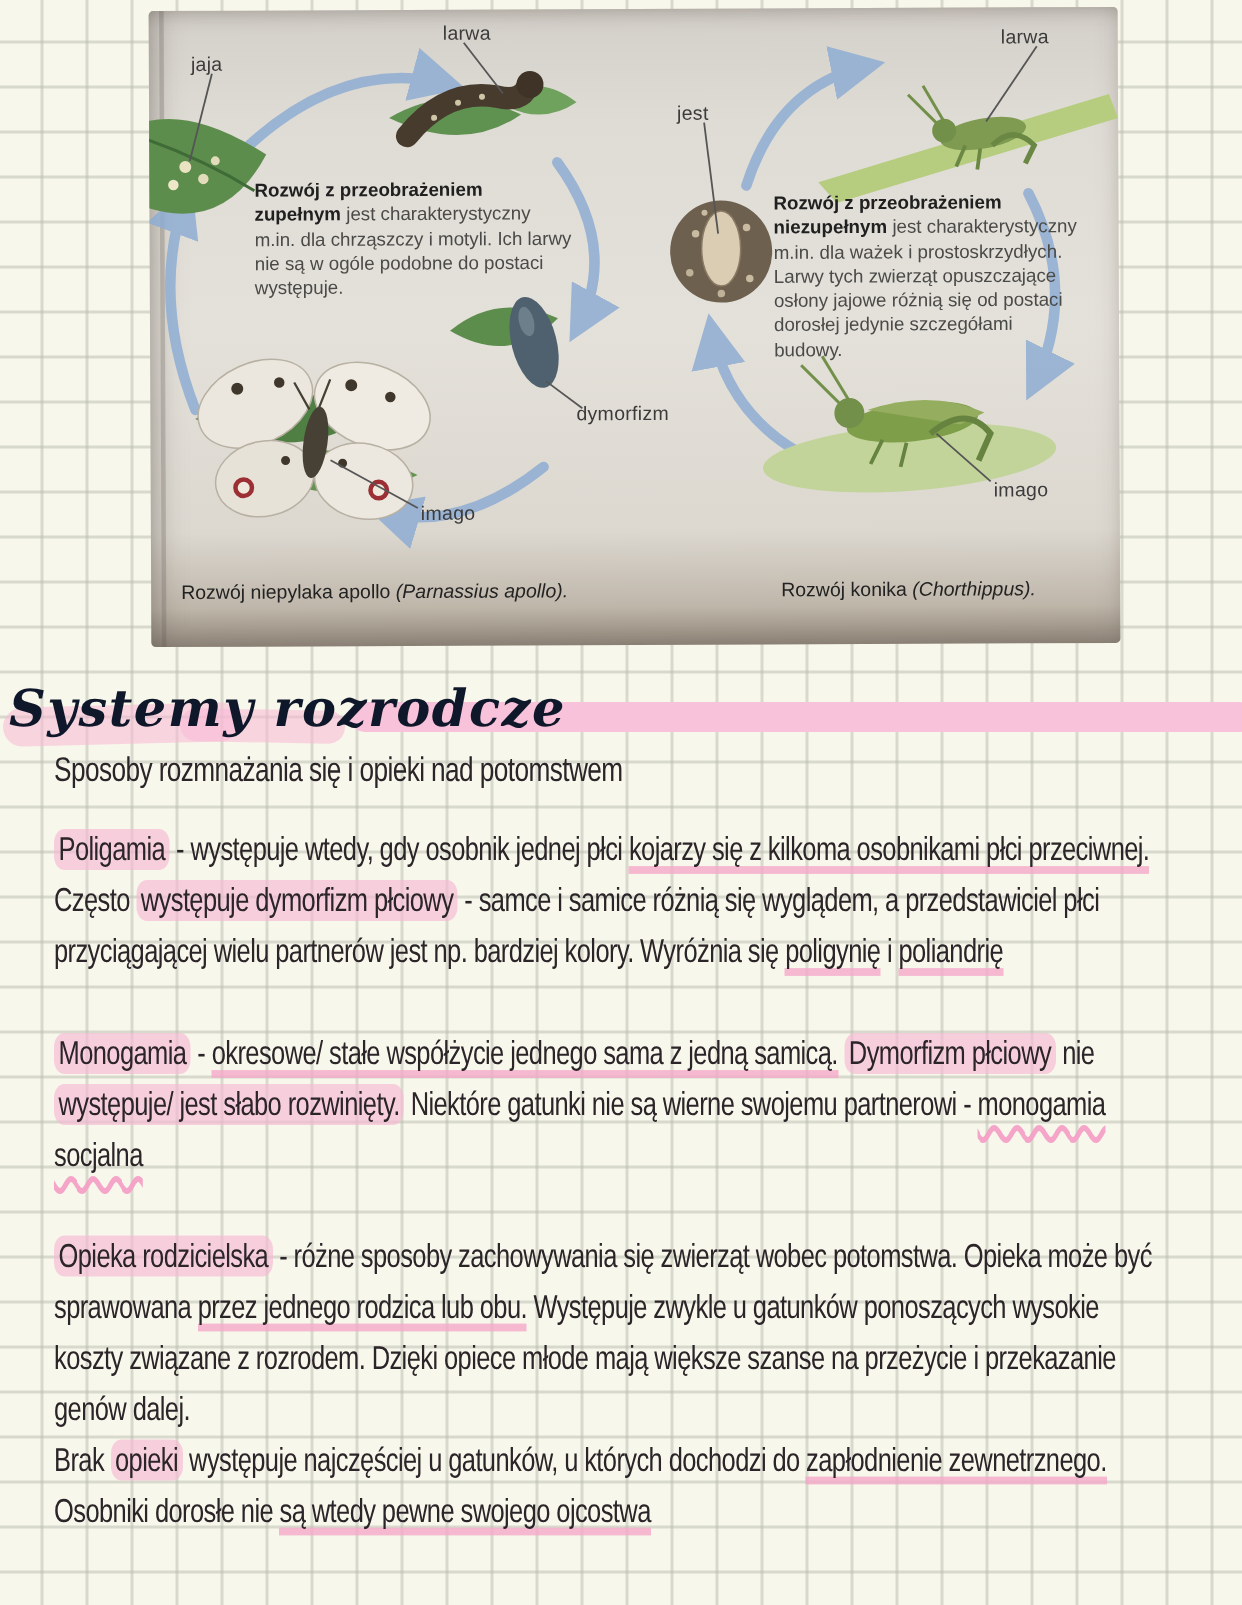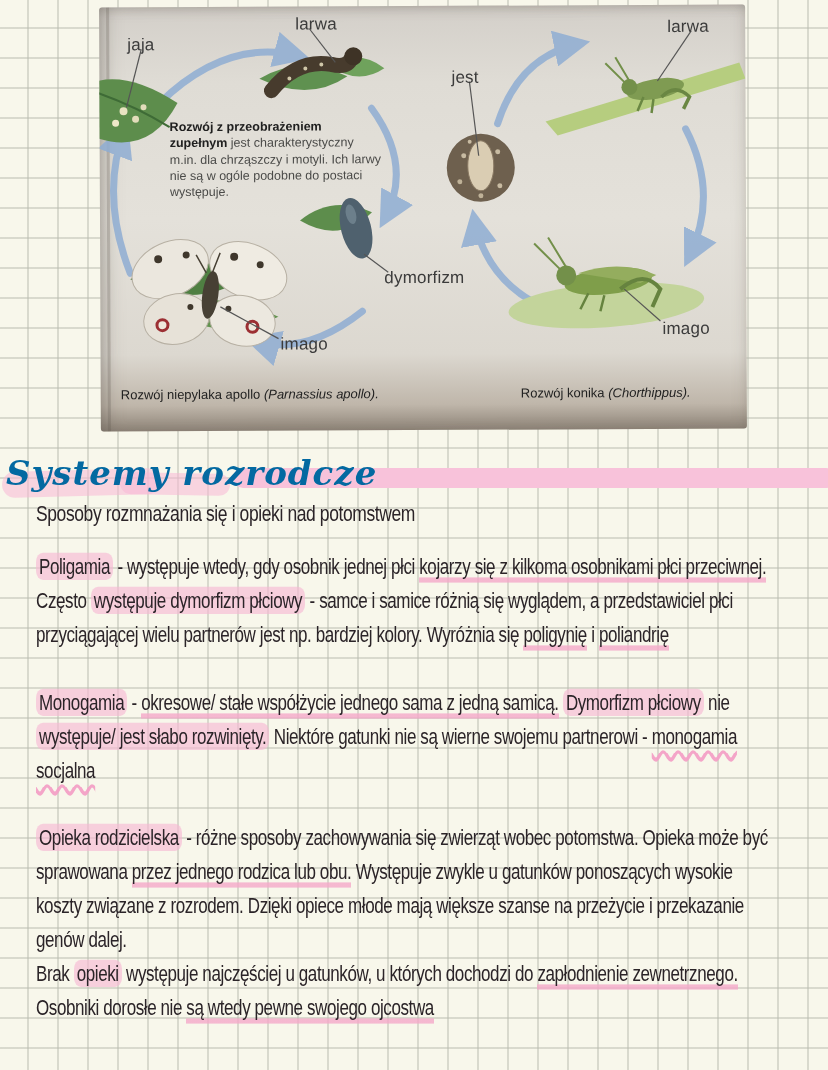--- a/index.html
+++ b/index.html
@@ -17,37 +17,37 @@
     position:absolute;left:100px;top:6px;width:646px;height:424px;
     background:linear-gradient(180deg,#d3cfc9 0%,#dfdcd5 18%,#e4e1da 50%,#dcd8d0 82%,#bfb6aa 94%,#8e8478 100%);
     border-radius:3px;
     box-shadow: inset 14px 0 20px -12px rgba(96,90,82,.55),
                 inset -8px 0 16px -10px rgba(120,112,102,.4),
                 inset 0 10px 14px -10px rgba(120,112,102,.45);
     transform:rotate(-0.25deg);
   }
   .photo svg{position:absolute;left:0;top:0;}
   .fig-label{
-    position:absolute;font-size:17px;color:#3b3b3b;letter-spacing:.2px;white-space:nowrap;
+    position:absolute;font-size:13px;color:#3b3b3b;letter-spacing:.2px;white-space:nowrap;
   }
   .fig-desc{
     position:absolute;font-size:12.5px;line-height:1.3;color:#4a4a48;width:212px;
   }
   .fig-desc b{color:#202020;}
   .fig-caption{
     position:absolute;font-size:13px;color:#222;white-space:nowrap;
   }
   .fig-caption .cap-b{font-weight:normal;}
   .fig-caption .cap-i{font-style:italic;}
   
   .hw{color:#2b2428;margin-left:32px;}
   .notes-title{
     position:absolute;left:6px;top:453px;
     font-family:"DejaVu Serif", serif;font-style:italic;font-weight:bold;
-    font-size:34px;letter-spacing:1px;color:#0369a1;z-index:3;
+    font-size:34px;letter-spacing:1px;color:#0f172a;z-index:3;
   }
   .title-blob{position:absolute;background:rgba(247,184,213,.55);border-radius:14px;z-index:1;}
   .blob1{left:2px;top:470px;width:158px;height:26px;transform:rotate(-1.5deg);}
   .blob2{left:120px;top:473px;width:110px;height:22px;transform:rotate(1deg);}
   .title-bar{
     position:absolute;left:233px;top:468px;right:-8px;height:20px;z-index:1;
     background:#f8c2da;border-radius:11px;
   }
   .hw-block{position:absolute;left:4px;width:824px;z-index:2;}
   .hw-line{
@@ -176,20 +176,23 @@
   <div class="fig-label" style="left:196px;top:8px">larwa</div>
   <div class="fig-label" style="left:284px;top:262px">dymorfizm</div>
   <div class="fig-label" style="left:180px;top:328px">imago</div>
   <div class="fig-label" style="left:352px;top:62px">jest</div>
   <div class="fig-label" style="left:568px;top:12px">larwa</div>
   <div class="fig-label" style="left:562px;top:314px">imago</div>
 
   <div class="fig-desc" style="left:70px;top:112px">
     <b>Rozwój z przeobrażeniem zupełnym</b><span> jest charakterystyczny m.in. dla chrząszczy i motyli. Ich larwy nie są w ogóle podobne do postaci występuje.</span>
   </div>
+  <div class="fig-desc" style="left:416px;top:122px;width:205px">
+    <b>Rozwój z przeobrażeniem niezupełnym</b><span> jest charakterystyczny m.in. dla ważek i prostoskrzydłych. Larwy tych zwierząt opuszczające osłony jajowe różnią się od postaci dorosłej jedynie szczegółami budowy.</span>
+  </div>
 
   <div class="fig-caption" style="left:20px;top:380px">
     <span class="cap-b">Rozwój niepylaka apollo</span><span class="cap-i"> (Parnassius apollo).</span>
   </div>
   <div class="fig-caption" style="left:420px;top:380px">
     <span class="cap-b">Rozwój konika</span><span class="cap-i"> (Chorthippus).</span>
   </div>
 </div>
 
 <div class="title-blob blob1"></div>

